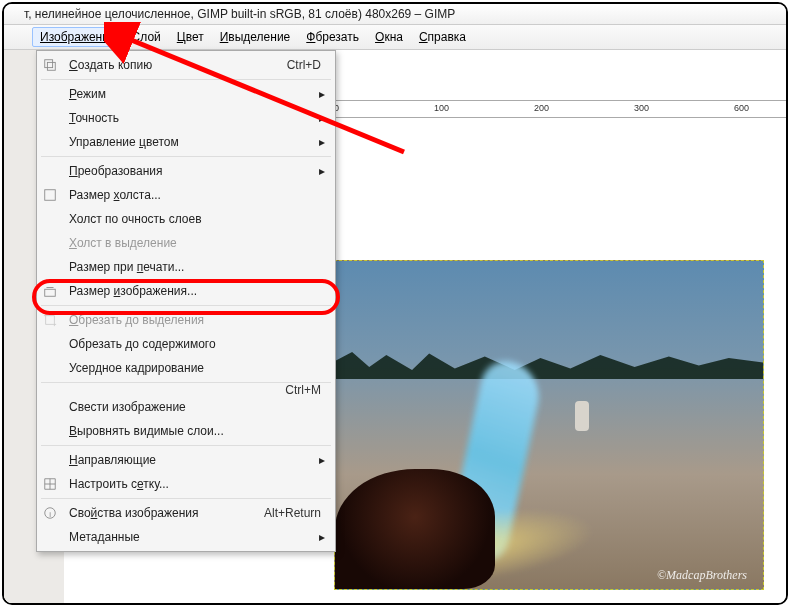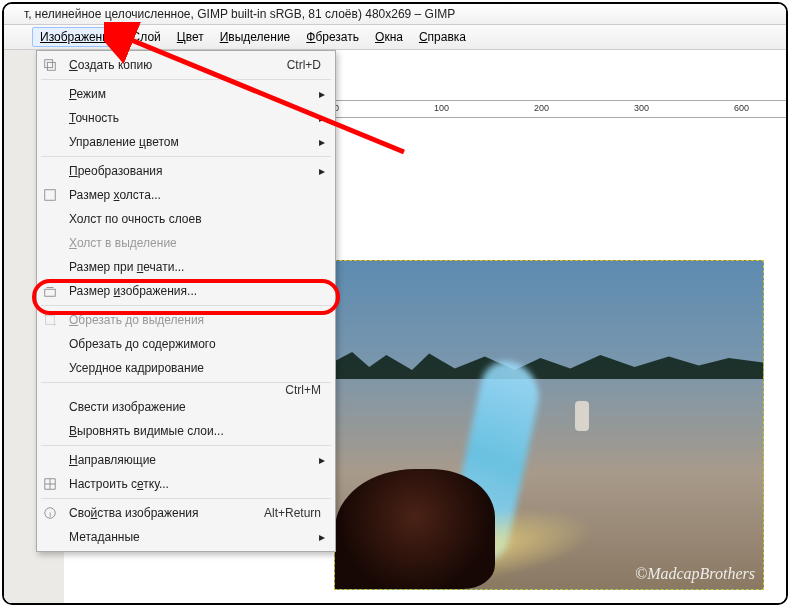--- a/index.html
+++ b/index.html
@@ -113,22 +113,22 @@
     background: radial-gradient(circle at 50% 40%, #4a2215, #180805 70%);
     border-radius: 50% 40% 20% 0;
   }
   .person {
     position: absolute; left: 240px; top: 140px;
     width: 14px; height: 30px;
     background: #d8d4cc;
     border-radius: 4px;
   }
   .watermark {
-    position: absolute; right: 8px; bottom: 6px;
-    color: #fff; font-style: italic; font-size: 16px;
+    position: absolute; right: 16px; bottom: 6px;
+    color: #fff; font-style: italic; font-size: 12px;
     font-family: cursive;
     opacity: 0.85;
   }
   .dropdown {
     position: absolute;
     left: 32px; top: 0px;
     width: 300px;
     background: #f5f5f5;
     border: 1px solid #aaa;
     box-shadow: 2px 3px 6px rgba(0,0,0,0.25);

